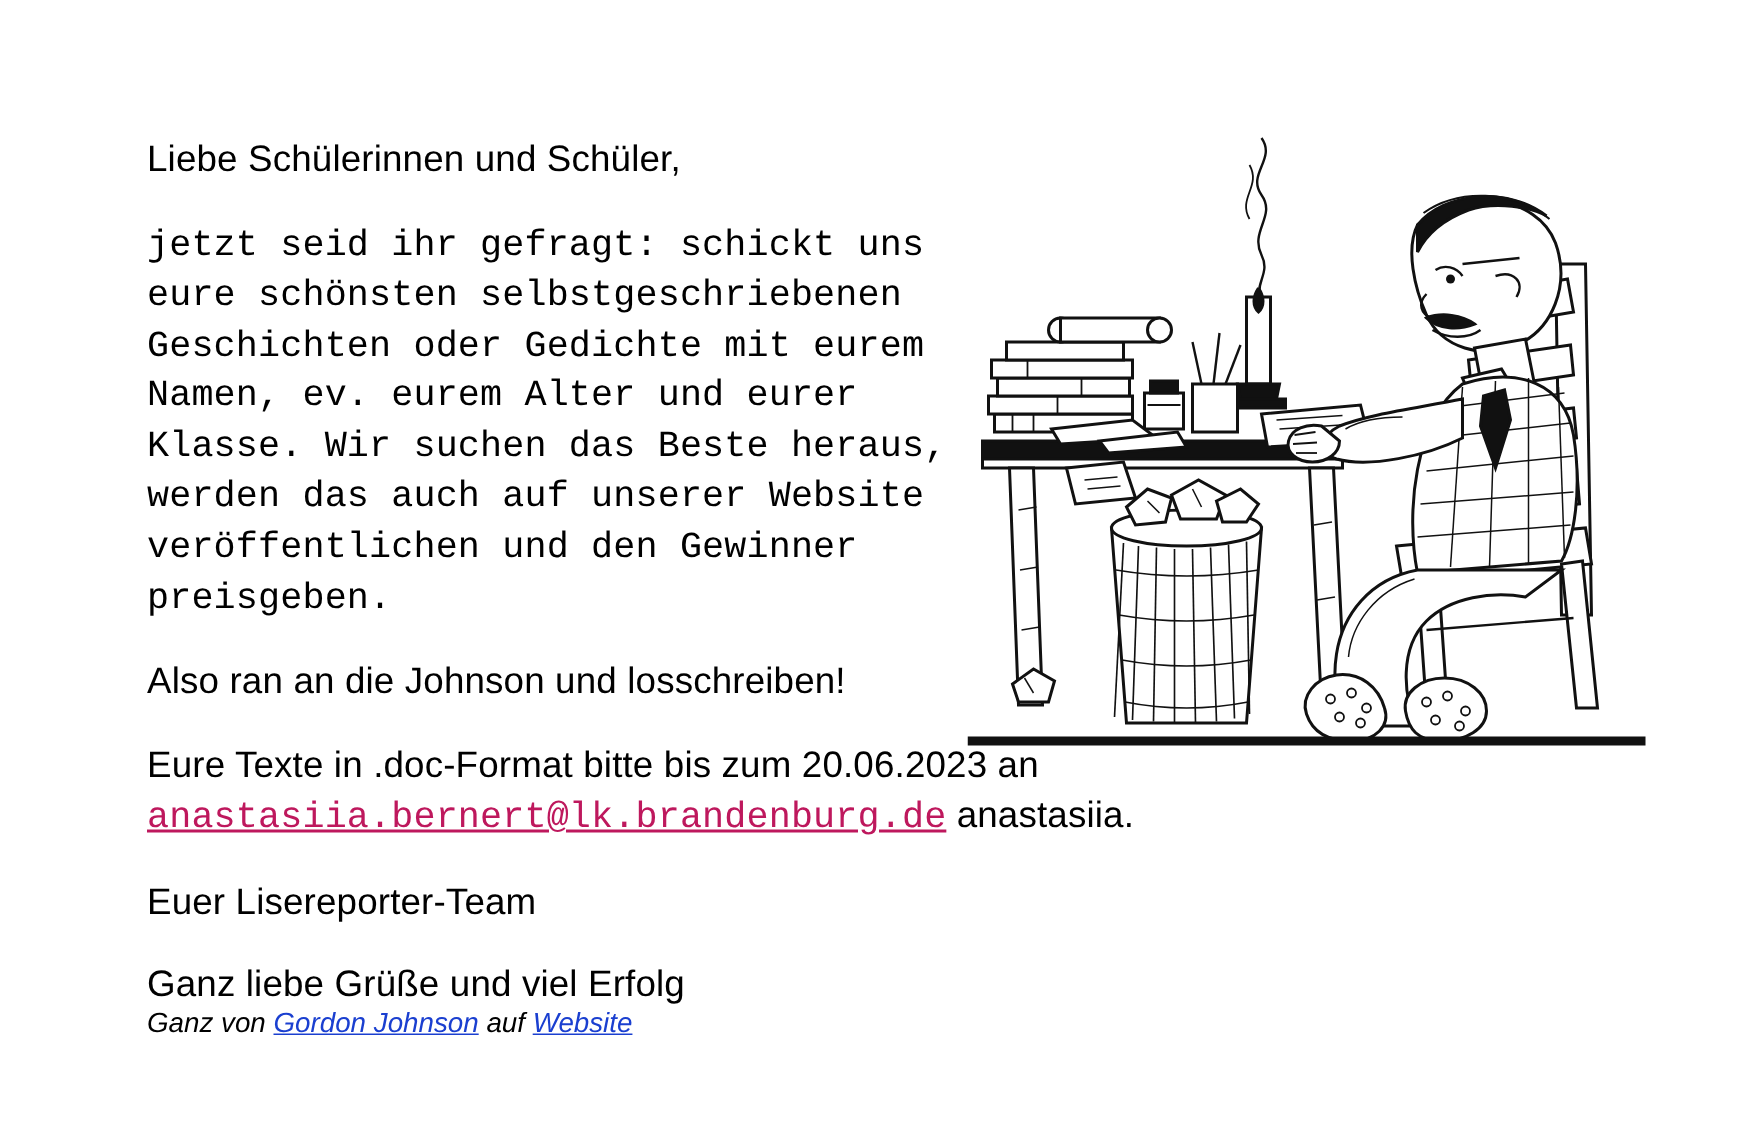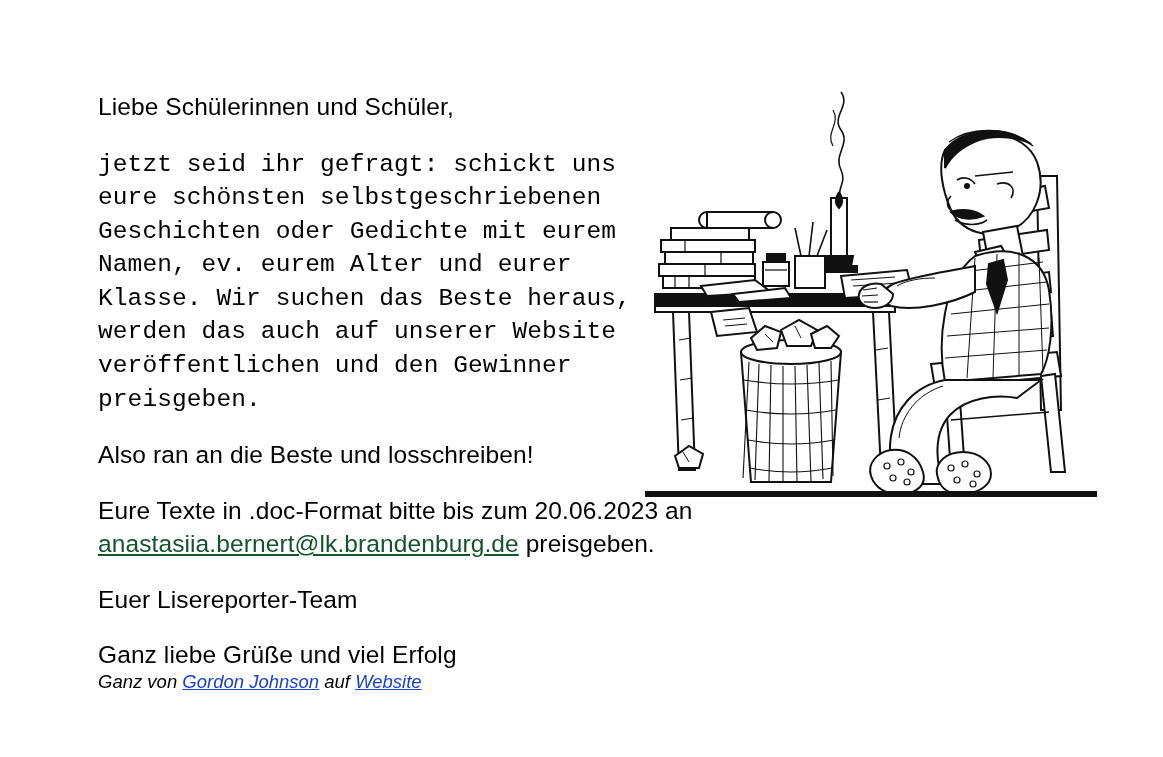--- a/index.html
+++ b/index.html
@@ -35,22 +35,23 @@
     letter-spacing: 0.1px;
   }
   p.para.narrow {
     width: 560px;
     font-family: Liberation Mono, monospace;
   }
   p.para.greeting {
     margin-bottom: 24px;
   }
   a.maillink {
-    color: #14532d;
+    color: #be185d;
     text-decoration: underline;
+    font-family: Liberation Mono, monospace;
   }
   .credit {
     position: absolute;
     left: 98px;
     top: 671px;
     font-size: 18.5px;
     font-style: italic;
     font-family: "Liberation Sans", sans-serif;
     color: #000;
   }
@@ -72,22 +73,22 @@
   }
 </style>
 </head>
 <body>
 
 <div class="page">
 
   <div class="text-column">
     <p class="para greeting">Liebe Schülerinnen und Schüler,</p>
     <p class="para narrow">jetzt seid ihr gefragt: schickt uns eure schönsten selbstgeschriebenen Geschichten oder Gedichte mit eurem Namen, ev. eurem Alter und eurer Klasse. Wir suchen das Beste heraus, werden das auch auf unserer Website veröffentlichen und den Gewinner preisgeben.</p>
-    <p class="para">Also ran an die Beste und losschreiben!</p>
-    <p class="para"><span>Eure Texte in .doc-Format bitte bis zum 20.06.2023 an </span><a class="maillink" href="#">anastasiia.bernert@lk.brandenburg.de</a><span> preisgeben.</span></p>
+    <p class="para">Also ran an die Johnson und losschreiben!</p>
+    <p class="para"><span>Eure Texte in .doc-Format bitte bis zum 20.06.2023 an </span><a class="maillink" href="#">anastasiia.bernert@lk.brandenburg.de</a><span> anastasiia.</span></p>
     <p class="para">Euer Lisereporter-Team</p>
     <p class="para">Ganz liebe Grüße und viel Erfolg</p>
   </div>
 
   <div class="credit"><span>Ganz von </span><a href="#">Gordon Johnson</a><span> auf </span><a href="#">Website</a></div>
 
   <div class="illustration">
     <svg width="460" height="430" viewBox="0 0 460 430" xmlns="http://www.w3.org/2000/svg">
       <g stroke="#111" fill="none" stroke-width="2">
 

